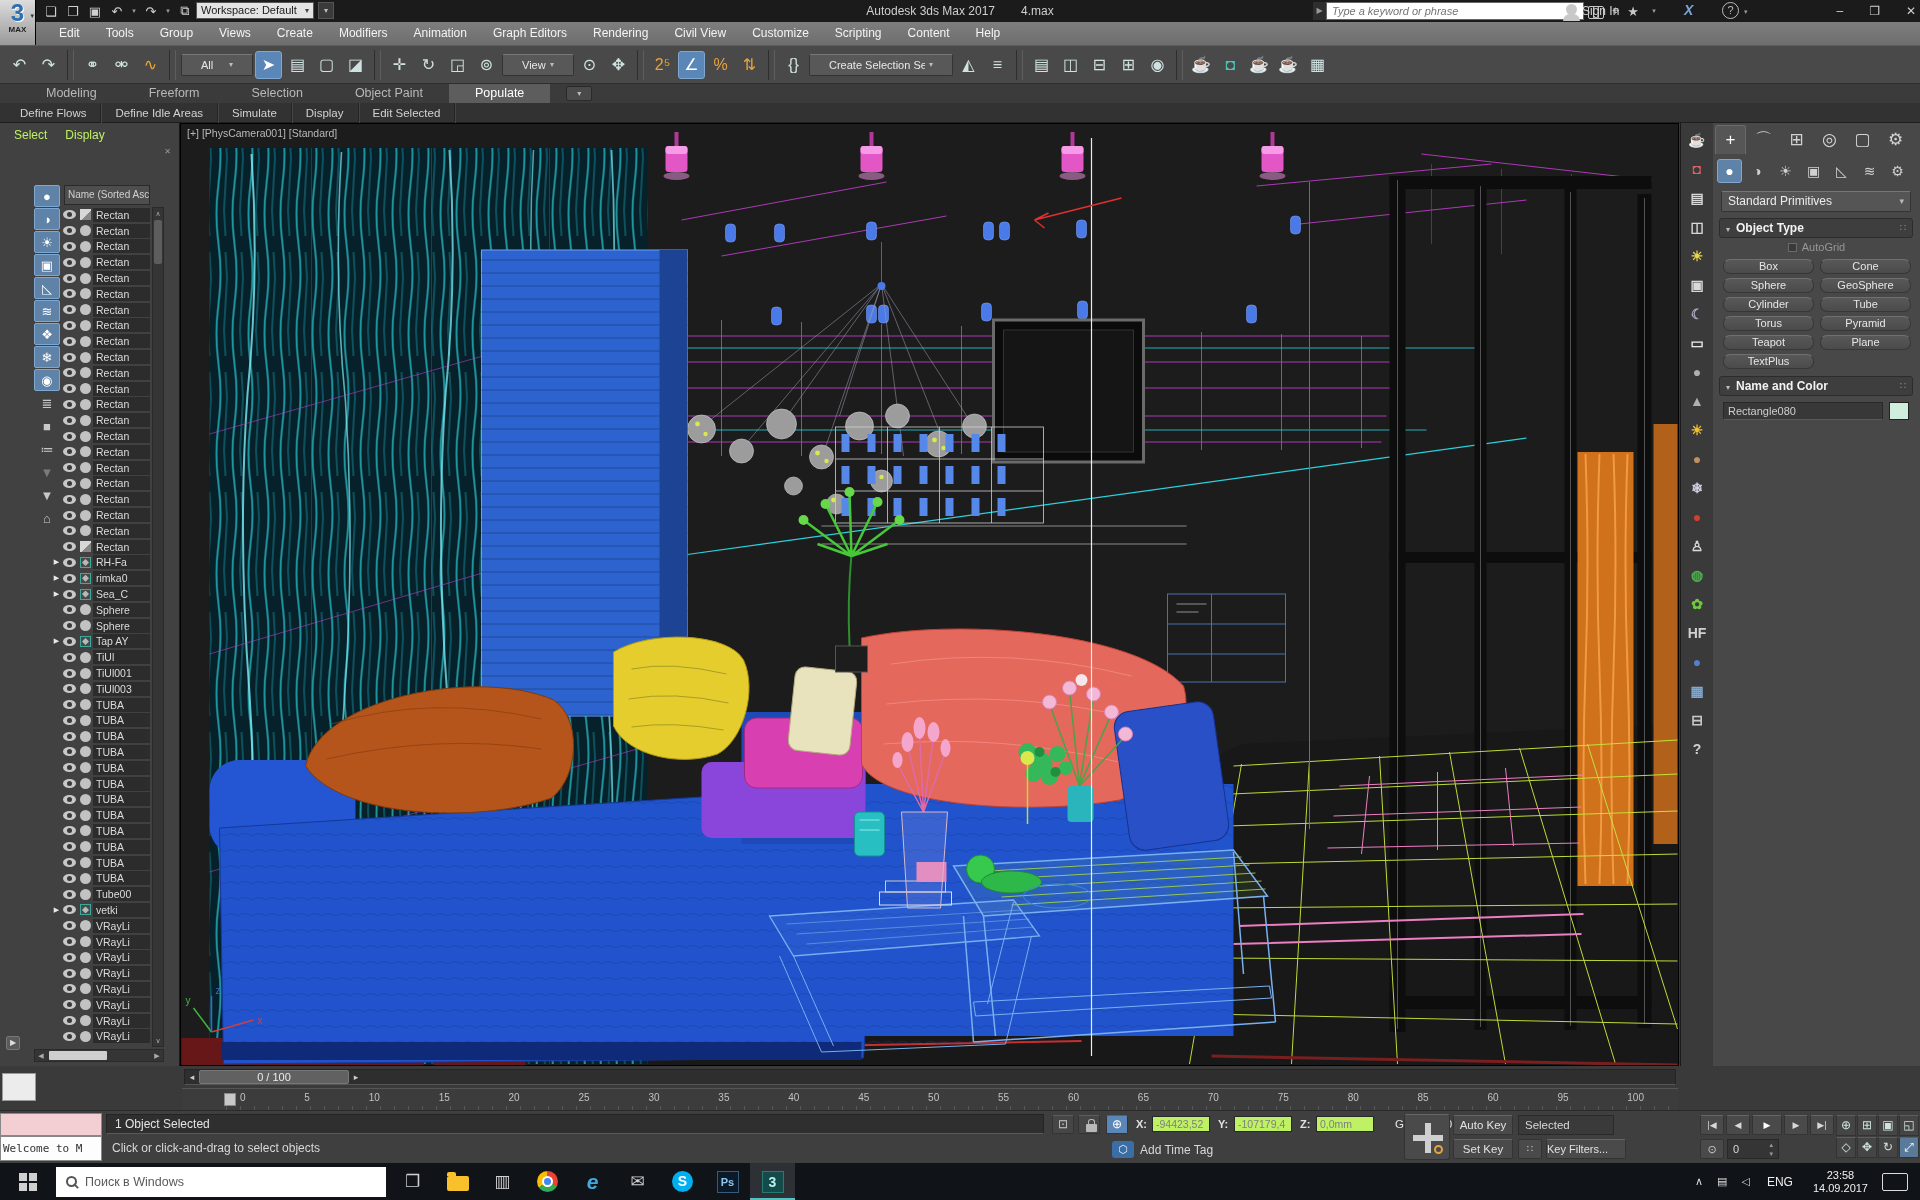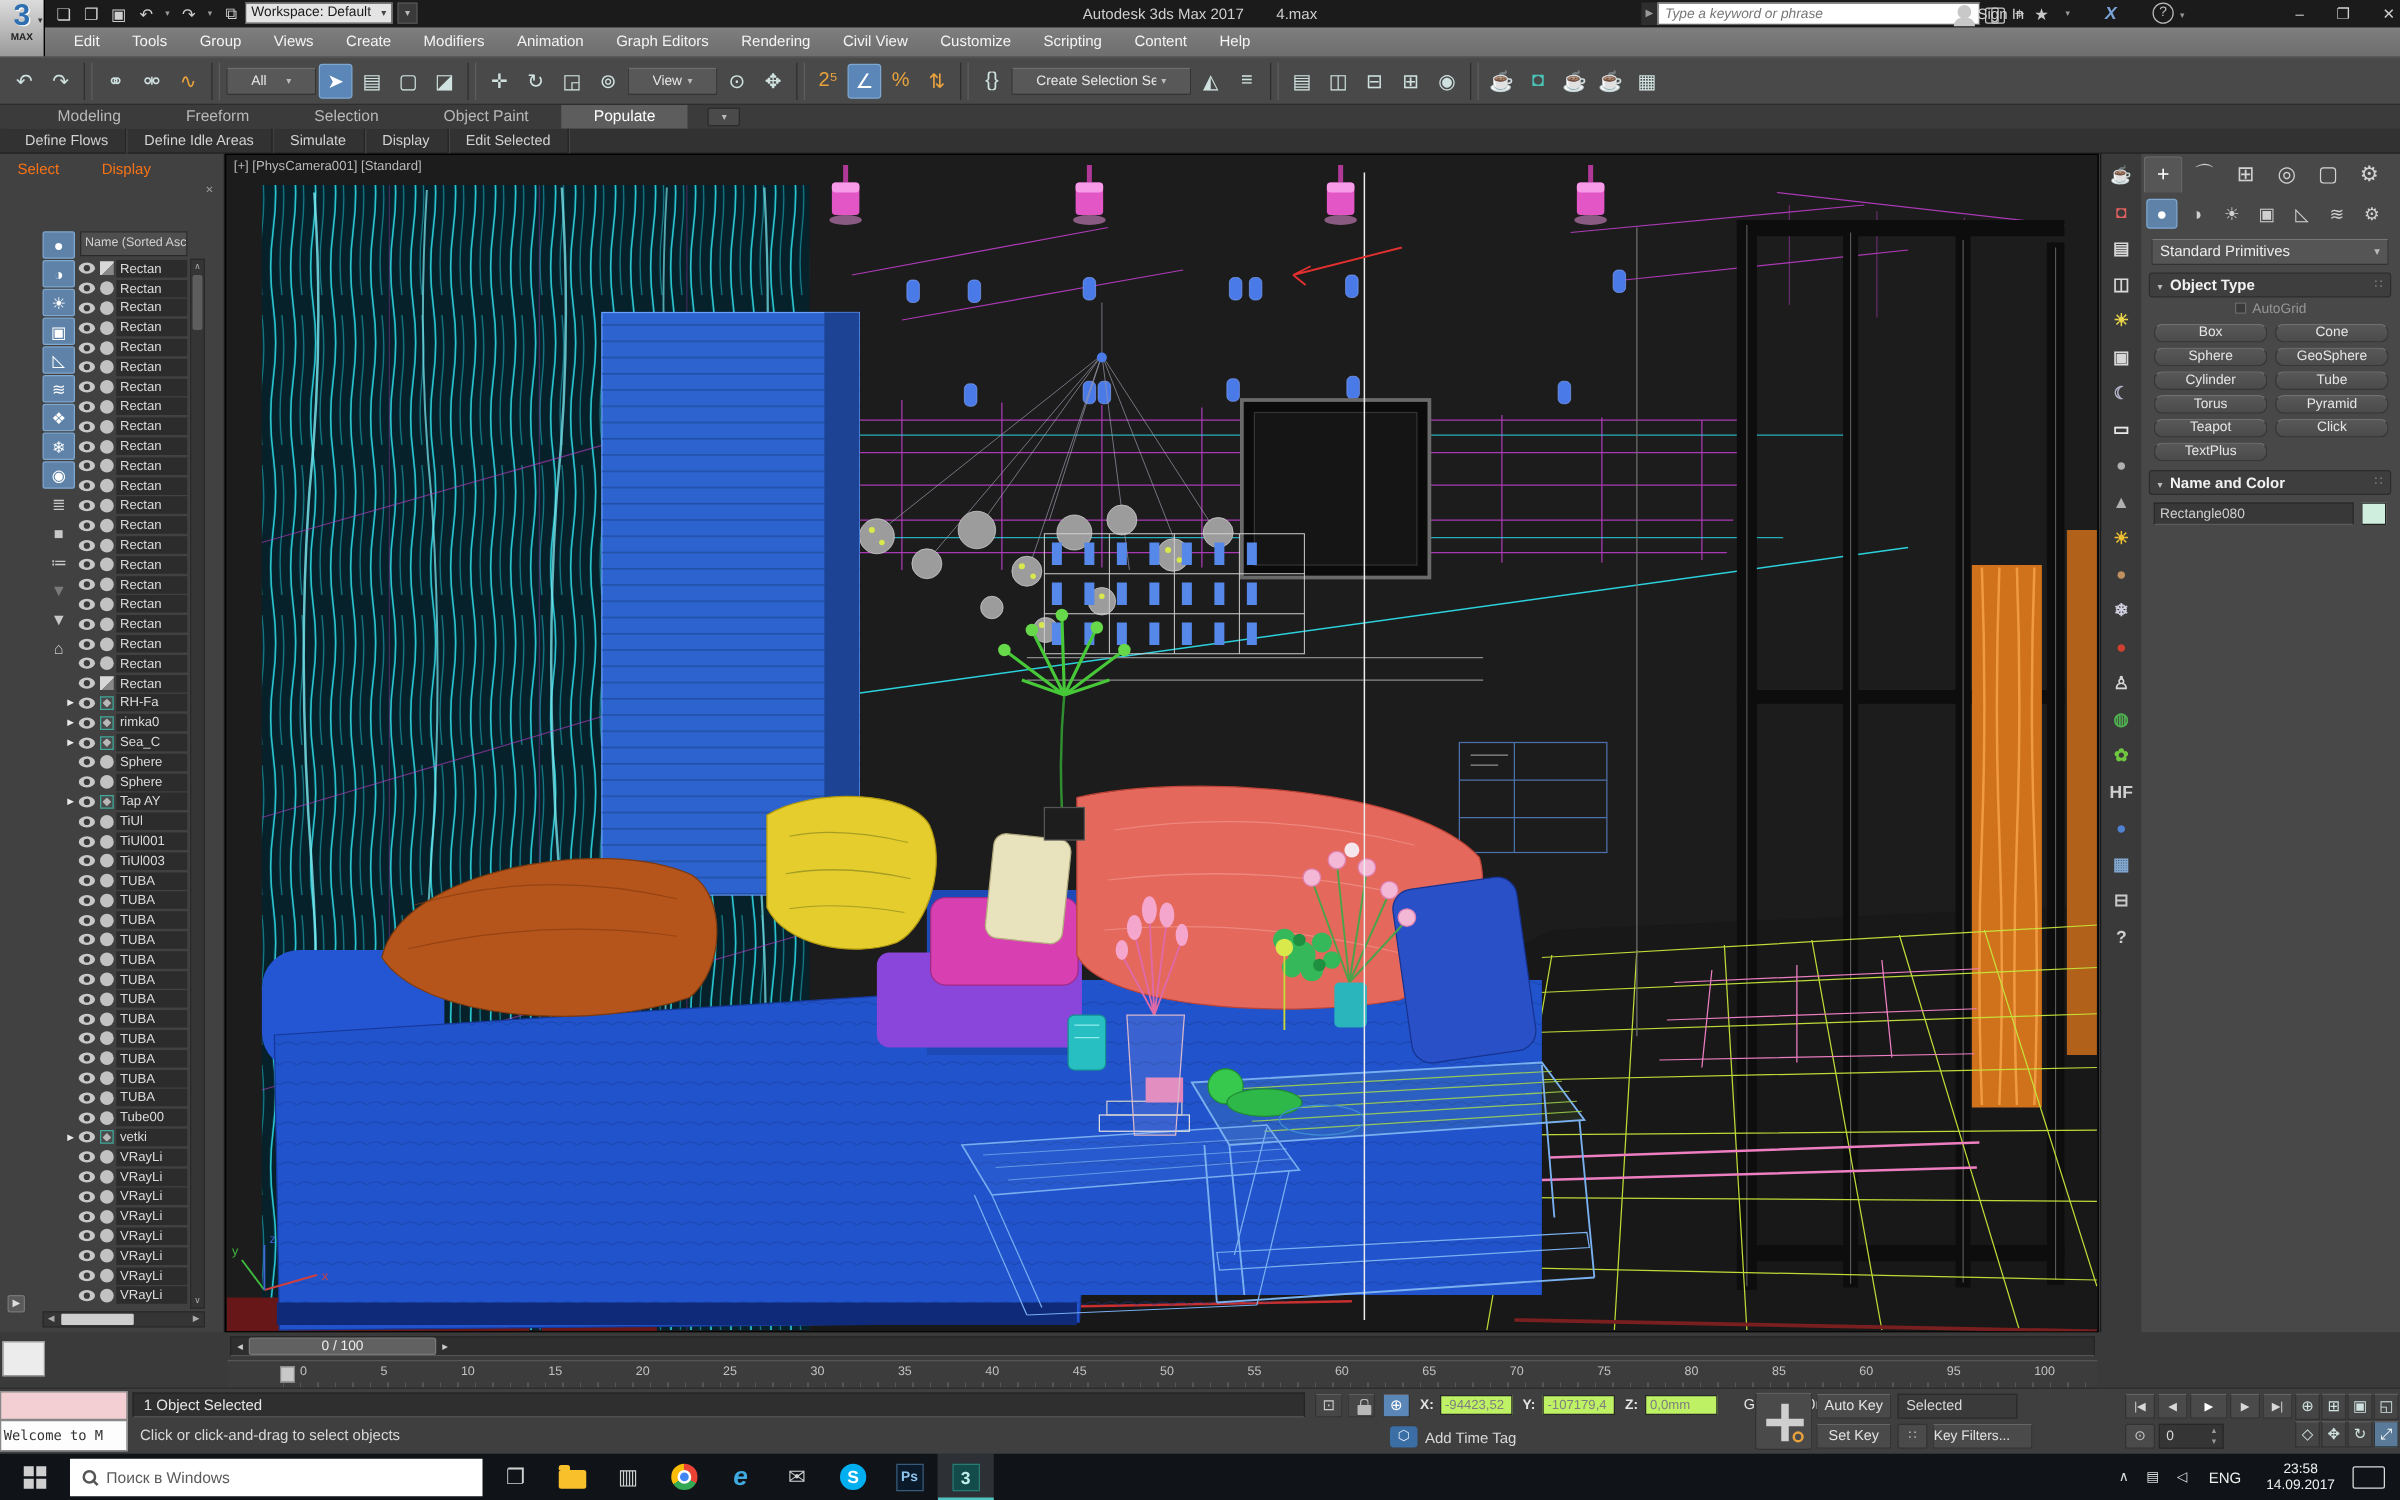--- a/index.html
+++ b/index.html
@@ -64,21 +64,21 @@
   .ribbontabs{position:absolute;left:0;top:84px;width:1920px;height:19px;background:#3b3b3b;display:flex;align-items:flex-end;padding-left:20px;}
   .rtab{padding:0 26px;font-size:12.5px;color:#b8b8b8;line-height:19px;}
   .rtab.active{background:#5d5d5d;color:#fff;}
   .rtabdd{width:26px;height:15px;background:#4a4a4a;border:1px solid #2a2a2a;color:#bbb;font-size:8px;
           text-align:center;line-height:13px;margin-left:16px;margin-bottom:2px;border-radius:2px;}
   .ribbontools{position:absolute;left:0;top:103px;width:1920px;height:20px;background:#323232;border-bottom:1px solid #1e1e1e;
                display:flex;align-items:center;padding-left:6px;}
   .rtool{padding:0 14px;font-size:11.5px;color:#d2d2d2;border-right:1px solid #242424;box-shadow:1px 0 0 #454545;line-height:20px;}
   
   .explorer{position:absolute;left:0;top:123px;width:180px;height:943px;background:#414141;border-right:1px solid #1a1a1a;}
-  .exmenu{position:absolute;left:14px;top:5px;display:flex;gap:34px;font-size:12px;color:#f97316;}
+  .exmenu{position:absolute;left:14px;top:5px;display:flex;gap:18px;font-size:12px;color:#bef264;}
   .exclose{position:absolute;right:8px;top:24px;font-size:8px;color:#9a9a9a;}
   .filters{position:absolute;left:34px;top:62px;width:28px;display:flex;flex-direction:column;gap:1px;}
   .fbtn{width:26px;height:22px;display:flex;align-items:center;justify-content:center;font-size:13px;color:#c8c8c8;border-radius:2px;}
   .fbtn.on{background:#5f83a8;color:#fff;border:1px solid #7fa8d0;}
   .fbtn.dim{color:#7a7a7a;}
   .exhead{position:absolute;left:64px;top:62px;width:86px;height:20px;background:#4e4e4e;border:1px solid #2a2a2a;
           font-size:10px;color:#d0d0d0;line-height:18px;padding-left:3px;white-space:nowrap;overflow:hidden;}
   .erows{position:absolute;left:52px;top:84px;width:98px;height:840px;overflow:hidden;}
   .erow{display:flex;align-items:center;height:15.8px;gap:2px;}
   .earrow{width:9px;font-size:7px;color:#e8e8e8;flex:none;text-align:center;}
@@ -1277,21 +1277,21 @@
 
     <div class="obtn">Box</div>
         <div class="obtn">Cone</div>
         <div class="obtn">Sphere</div>
         <div class="obtn">GeoSphere</div>
         <div class="obtn">Cylinder</div>
         <div class="obtn">Tube</div>
         <div class="obtn">Torus</div>
         <div class="obtn">Pyramid</div>
         <div class="obtn">Teapot</div>
-        <div class="obtn">Click</div>
+        <div class="obtn">Plane</div>
         <div class="obtn">TextPlus</div>
       </div>
     <div class="rollout" style="top:253px;">
       <span class="tri">▾</span><span>Name and Color</span><span class="grip">∷</span>
     </div>
     <div class="namefield">Rectangle080</div>
     <div class="swatch" style="background: rgb(207, 238, 221);"></div>
   </div>
 
   <div class="sliderrow">

